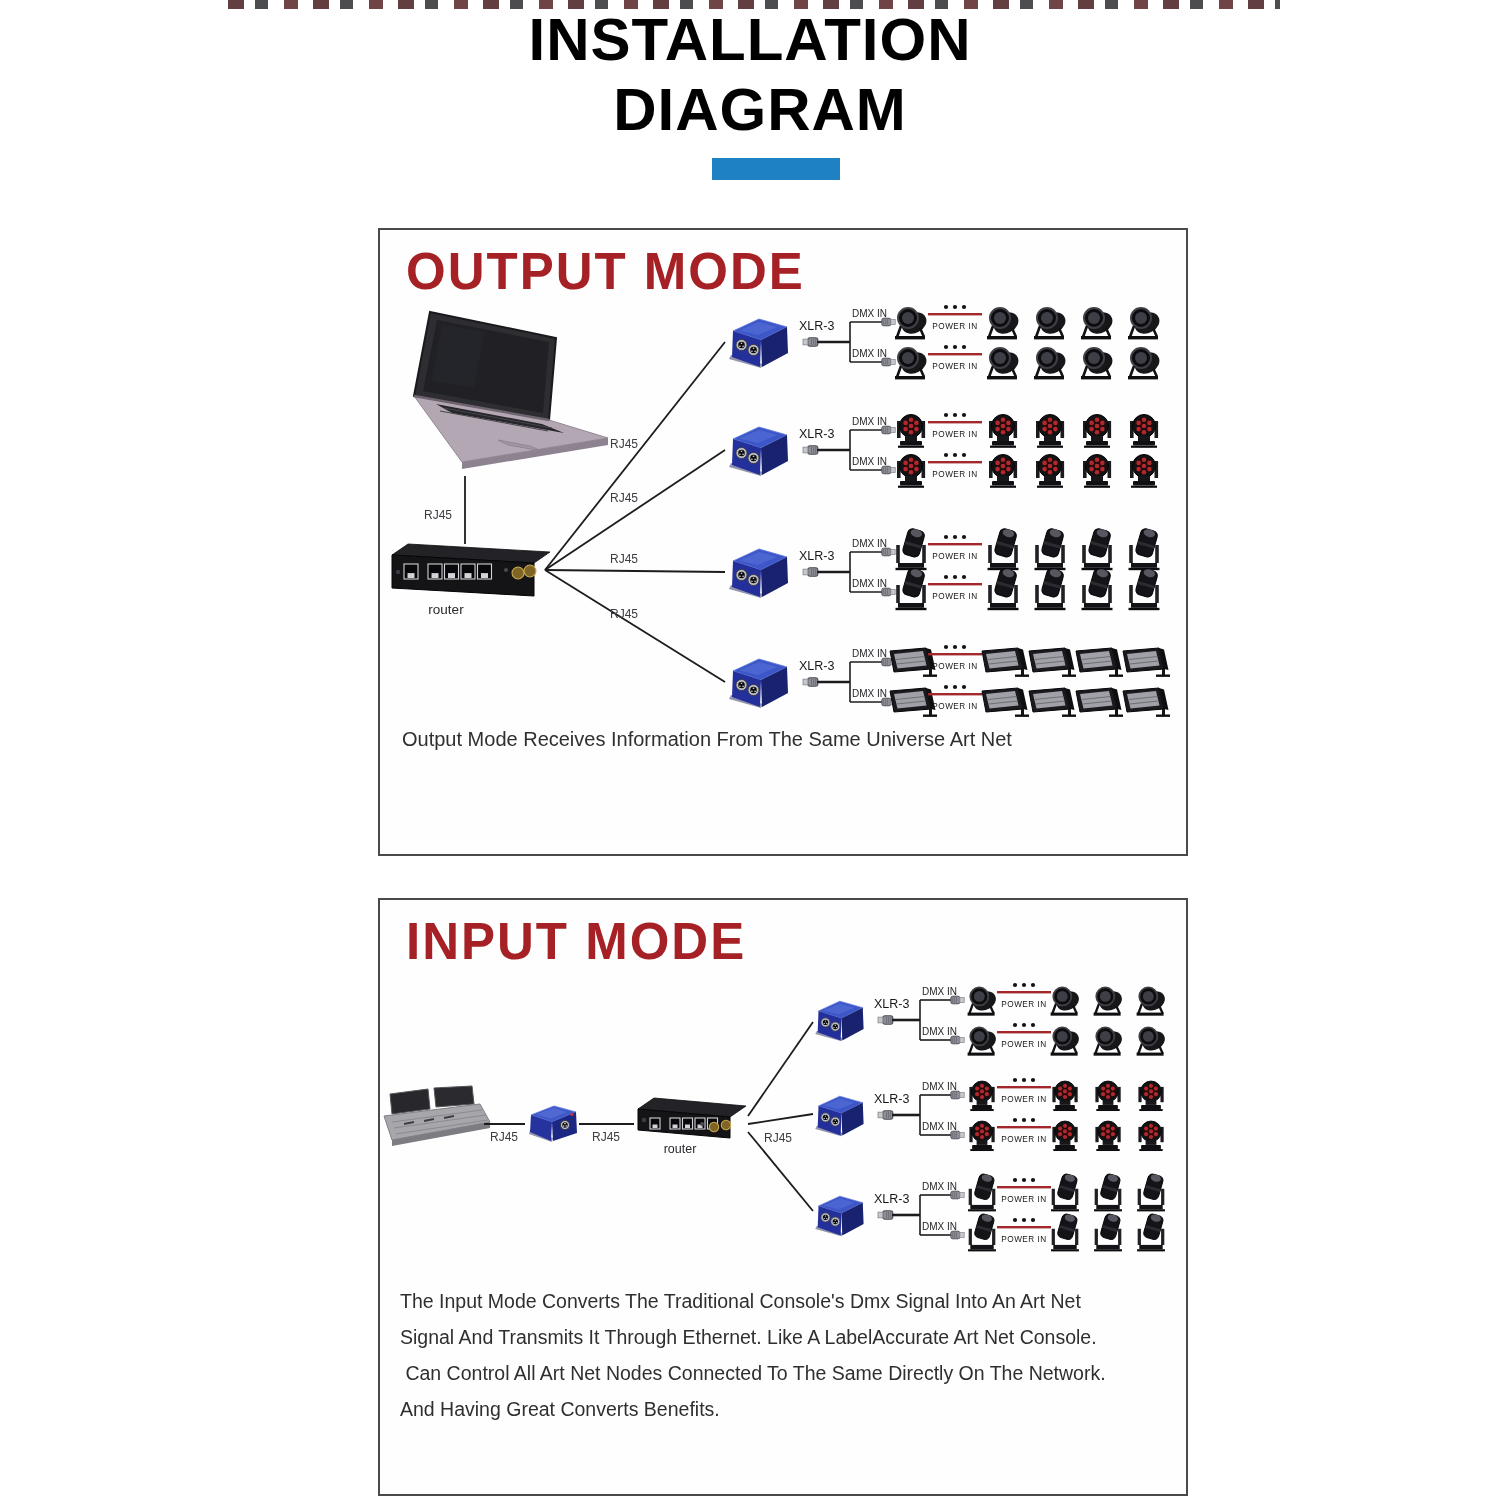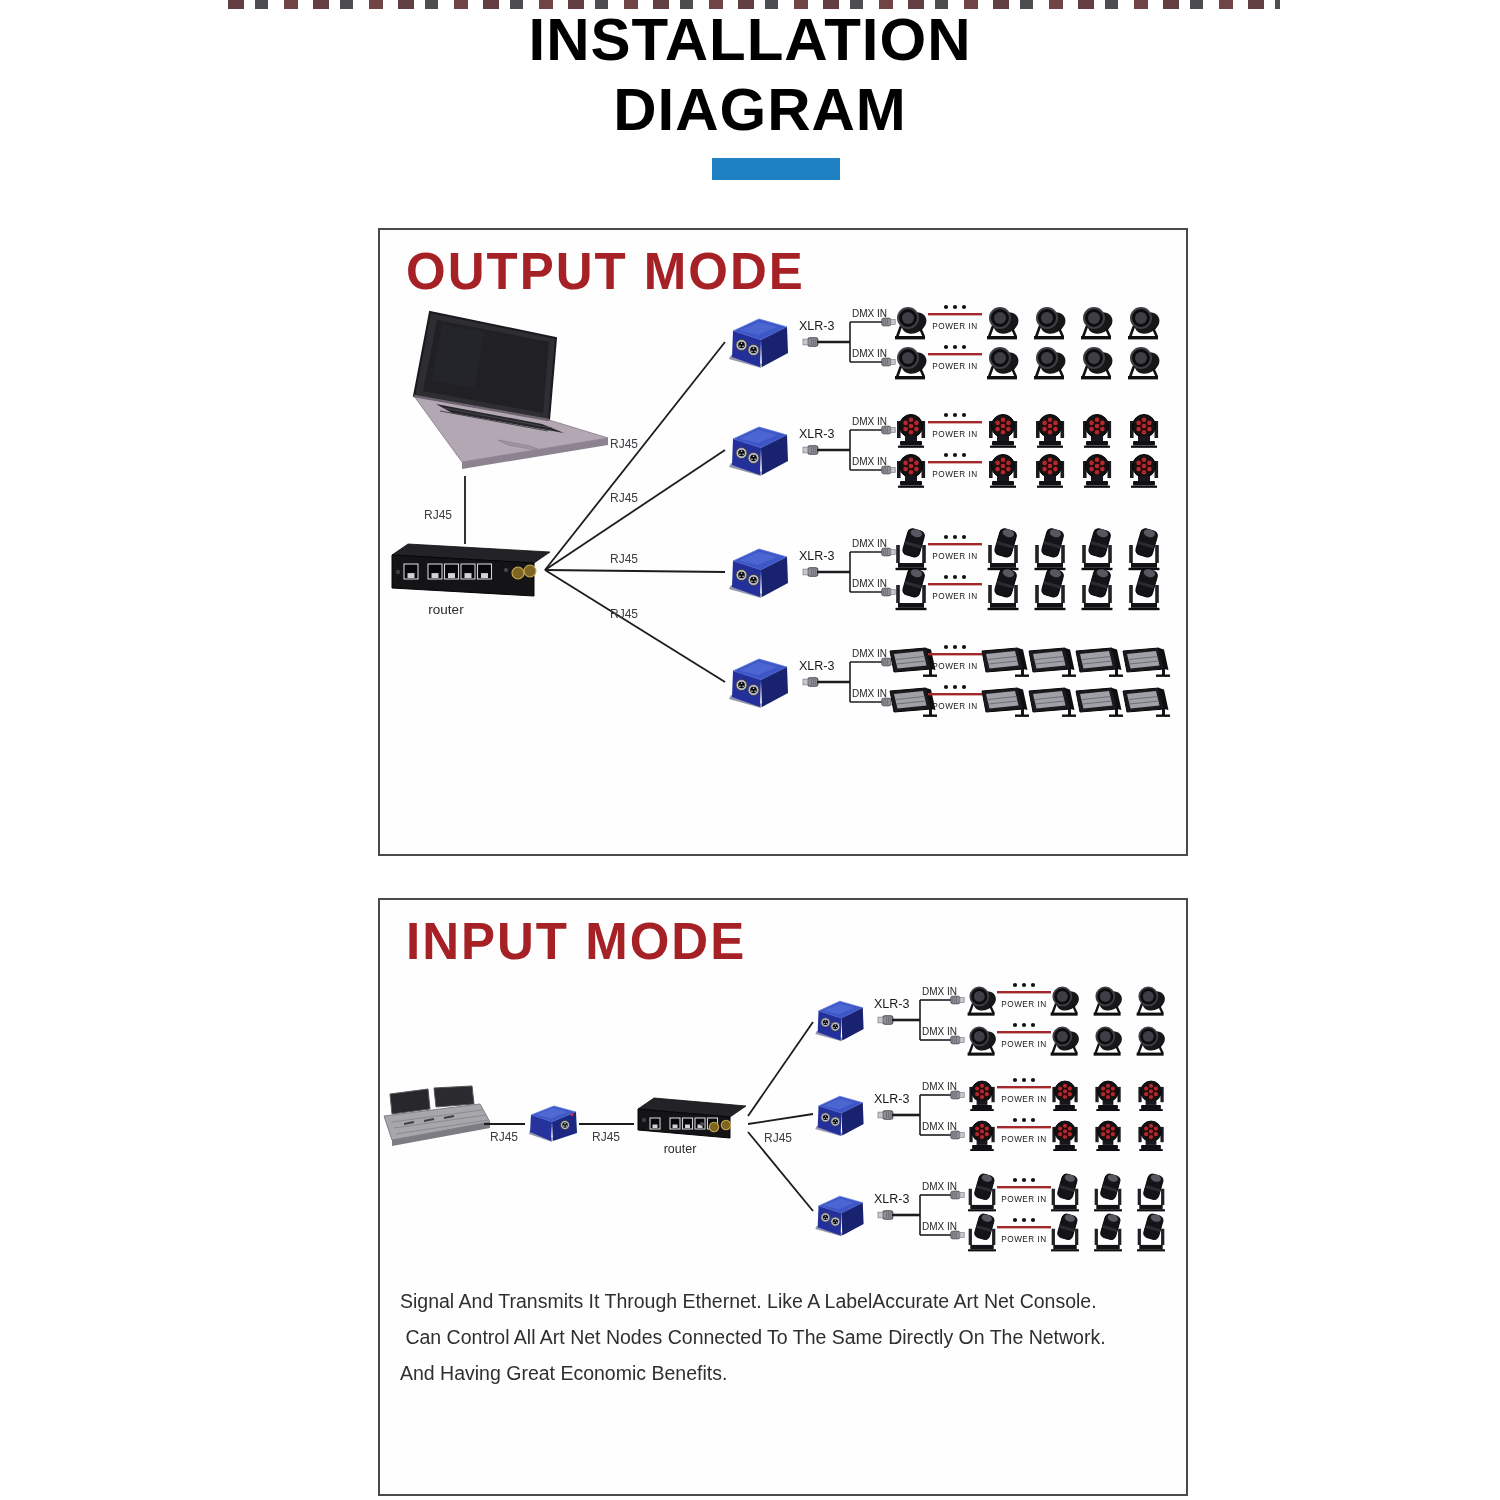--- a/index.html
+++ b/index.html
@@ -703,20 +703,21 @@
         <polygon points="-21,-11 15,-14 20,7 -17,10" fill="#1a1a1e" stroke="#060608" stroke-width="1"></polygon>
         <polygon points="-17,-8 12,-11 15.5,3.5 -13.5,6.5" fill="#a0a0a7"></polygon>
         <path d="M-15,-2.5 L13.5,-5.5 M-14.3,2 L14.5,-1" stroke="#6e6e76" stroke-width="1" fill="none"></path>
         <polygon points="15,-14 20,-12.5 24.5,8 20,7" fill="#0e0e11"></polygon>
         <rect x="18" y="7" width="3" height="6" fill="#141418"></rect>
         <rect x="12" y="12.5" width="14" height="2.4" fill="#101013"></rect>
       </g>
     </svg>
   <div class="panel-title">OUTPUT MODE</div>
   <div class="desc" id="outputDesc">
+    <div>Output Mode Receives Information From The Same Universe Art Net</div>
   </div>
 </section>
 
 <section class="panel" id="inputPanel">
   <svg class="diagram" id="inputSvg" viewBox="0 0 806 594">
       <g transform="translate(4,186)">
         <polygon points="6,8 44,3 46,23 8,28" fill="#27272c" stroke="#55555b" stroke-width="1"></polygon>
         <polygon points="50,2 88,0 90,18 52,21" fill="#2b2b2f" stroke="#55555b" stroke-width="1"></polygon>
         <polygon points="0,30 96,18 106,36 8,54" fill="#a6a6ab" stroke="#7f7f85" stroke-width="1"></polygon>
         <path d="M8,36 L98,24 M10,42 L102,29 M12,48 L104,34" stroke="#8a8a90" stroke-width="1" fill="none"></path>
@@ -1178,17 +1179,18 @@
         <path d="M-13,-7 L-13,11 M13,-7 L13,11" stroke="#202025" stroke-width="3.6" fill="none"></path>
         <rect x="-8.5" y="-23" width="17" height="27" rx="5" fill="#141418" stroke="#040406" stroke-width="1" transform="rotate(16)"></rect>
         <ellipse cx="0" cy="-19.5" rx="5.8" ry="3.8" fill="#575761" transform="rotate(16)"></ellipse>
         <rect x="-8.5" y="-9" width="17" height="3" fill="#2b2b31" transform="rotate(16)"></rect>
         <rect x="-13" y="11" width="26" height="4.8" fill="#131317"></rect>
         <rect x="-15.5" y="15.8" width="31" height="2.4" fill="#0c0c0f"></rect>
       </g>
     </svg>
   <div class="panel-title">INPUT MODE</div>
   <div class="desc" id="inputDesc">
+    <div>The Input Mode Converts The Traditional Console's Dmx Signal Into An Art Net</div>
     <div>Signal And Transmits It Through Ethernet. Like A LabelAccurate Art Net Console.</div>
     <div> Can Control All Art Net Nodes Connected To The Same Directly On The Network.</div>
-    <div>And Having Great Economic Benefits.</div>
+    <div>And Having Great Converts Benefits.</div>
   </div>
 </section>
 
 </body></html>

